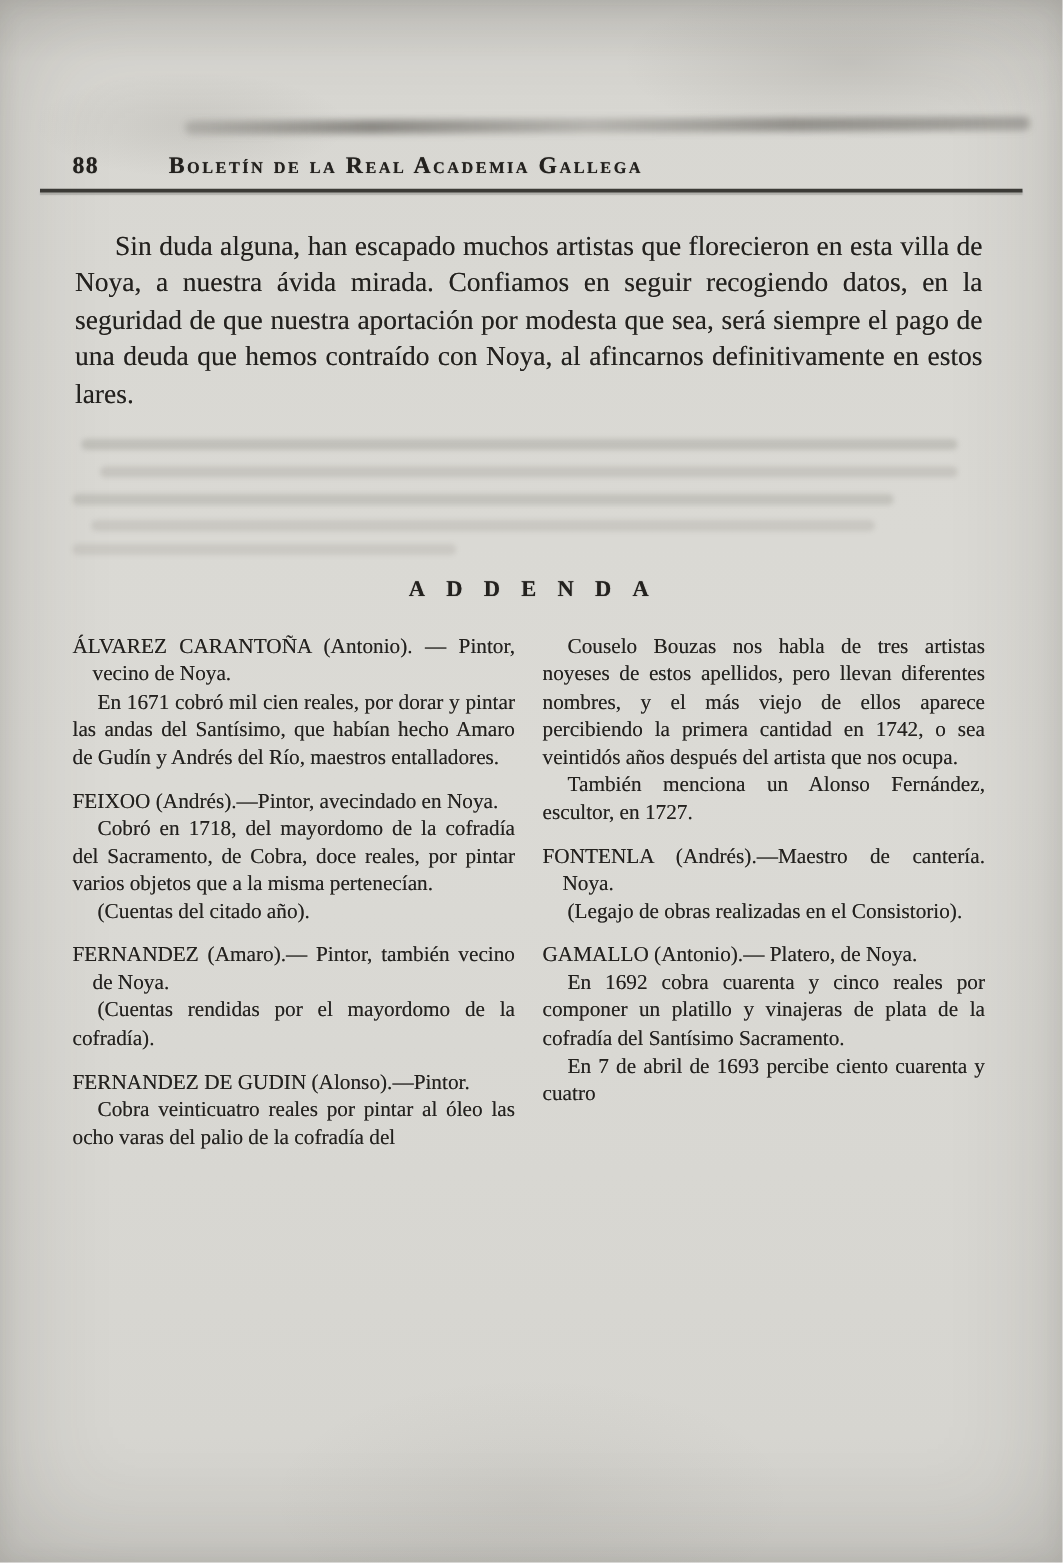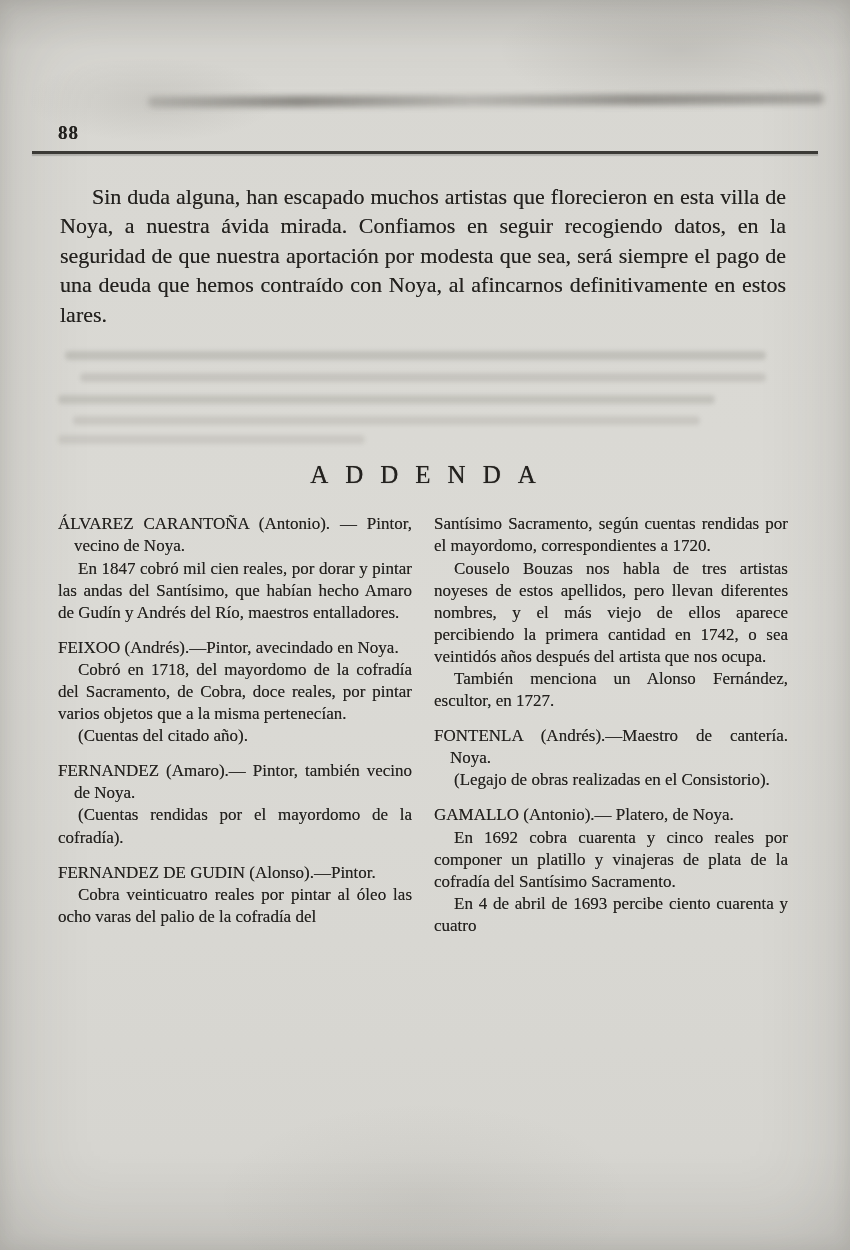--- a/index.html
+++ b/index.html
@@ -68,21 +68,21 @@
     background: rgba(97,93,85,.20); filter: blur(2.3px);
   }
   .bl.l1 { top: 6px;  left: 1%;  width: 96%; }
   .bl.l2 { top: 28px; left: 3%;  width: 94%; background: rgba(97,93,85,.16); }
   .bl.l3 { top: 50px; left: 0;   width: 90%; background: rgba(97,93,85,.18); }
   .bl.l4 { top: 71px; left: 2%;  width: 86%; background: rgba(97,93,85,.14); }
   .bl.l5 { top: 90px; left: 0;   width: 42%; background: rgba(97,93,85,.13); }
   .addenda {
     margin: 14px 0 24px 0;
     text-align: center;
-    font-size: 25px; font-weight: normal;
+    font-size: 18px; font-weight: bold;
     letter-spacing: 17px; padding-left: 17px;
     text-shadow: 0 0 0.7px rgba(30,28,25,.75);
   }
   .columns {
     display: flex; gap: 22px;
     font-size: 17px; line-height: 1.3;
     text-align: justify;
     text-shadow: 0 0 0.5px rgba(30,28,25,.55);
     hyphens: auto;
   }
@@ -97,20 +97,21 @@
 <body>
 
 <div class="vignette"></div>
 <div class="stains"></div>
 <div class="top-smudge"></div>
 
 <div class="page">
 
   <header class="page-header">
     <span class="page-number">88</span>
+    <span class="journal-title">Boletín de la Real Academia Gallega</span>
   </header>
   <div class="header-rule"></div>
 
   <p class="intro">Sin duda alguna, han escapado muchos artistas que florecieron en esta villa de Noya, a nuestra ávida mirada. Confiamos en seguir recogiendo datos, en la seguridad de que nuestra aportación por modesta que sea, será siempre el pago de una deuda que hemos contraído con Noya, al afincarnos definitivamente en estos lares.</p>
 
   <div class="bleed">
     <div class="bl l1"></div>
     <div class="bl l2"></div>
     <div class="bl l3"></div>
     <div class="bl l4"></div>
@@ -118,21 +119,21 @@
   </div>
 
   <h2 class="addenda">ADDENDA</h2>
 
   <div class="columns">
 
     <div class="col">
 
       <div class="entry">
         <p class="lead">ÁLVAREZ CARANTOÑA (Antonio). — Pintor, vecino de Noya.</p>
-        <p class="para">En 1847 cobró mil cien reales, por dorar y pintar las andas del Santísimo, que habían hecho Amaro de Gudín y Andrés del Río, maestros entalladores.</p>
+        <p class="para">En 1671 cobró mil cien reales, por dorar y pintar las andas del Santísimo, que habían hecho Amaro de Gudín y Andrés del Río, maestros entalladores.</p>
       </div>
 
       <div class="entry">
         <p class="lead">FEIXOO (Andrés).—Pintor, avecindado en Noya.</p>
         <p class="para">Cobró en 1718, del mayordomo de la cofradía del Sacramento, de Cobra, doce reales, por pintar varios objetos que a la misma pertenecían.</p>
         <p class="para">(Cuentas del citado año).</p>
       </div>
 
       <div class="entry">
         <p class="lead">FERNANDEZ (Amaro).— Pintor, también vecino de Noya.</p>
@@ -142,32 +143,31 @@
       <div class="entry">
         <p class="lead">FERNANDEZ DE GUDIN (Alonso).—Pintor.</p>
         <p class="para">Cobra veinticuatro reales por pintar al óleo las ocho varas del palio de la cofradía del</p>
       </div>
 
     </div>
 
     <div class="col">
 
       <div class="entry">
-        <p class="para cont">Santísimo Sacramento, según cuentas rendidas por el mayordomo, correspondientes a 1720.</p>
         <p class="para">Couselo Bouzas nos habla de tres artistas noyeses de estos apellidos, pero llevan diferentes nombres, y el más viejo de ellos aparece percibiendo la primera cantidad en 1742, o sea veintidós años después del artista que nos ocupa.</p>
         <p class="para">También menciona un Alonso Fernández, escultor, en 1727.</p>
       </div>
 
       <div class="entry">
         <p class="lead">FONTENLA (Andrés).—Maestro de cantería. Noya.</p>
         <p class="para">(Legajo de obras realizadas en el Consistorio).</p>
       </div>
 
       <div class="entry">
         <p class="lead">GAMALLO (Antonio).— Platero, de Noya.</p>
         <p class="para">En 1692 cobra cuarenta y cinco reales por componer un platillo y vinajeras de plata de la cofradía del Santísimo Sacramento.</p>
-        <p class="para">En 4 de abril de 1693 percibe ciento cuarenta y cuatro</p>
+        <p class="para">En 7 de abril de 1693 percibe ciento cuarenta y cuatro</p>
       </div>
 
     </div>
 
   </div>
 </div>
 
 </body></html>

